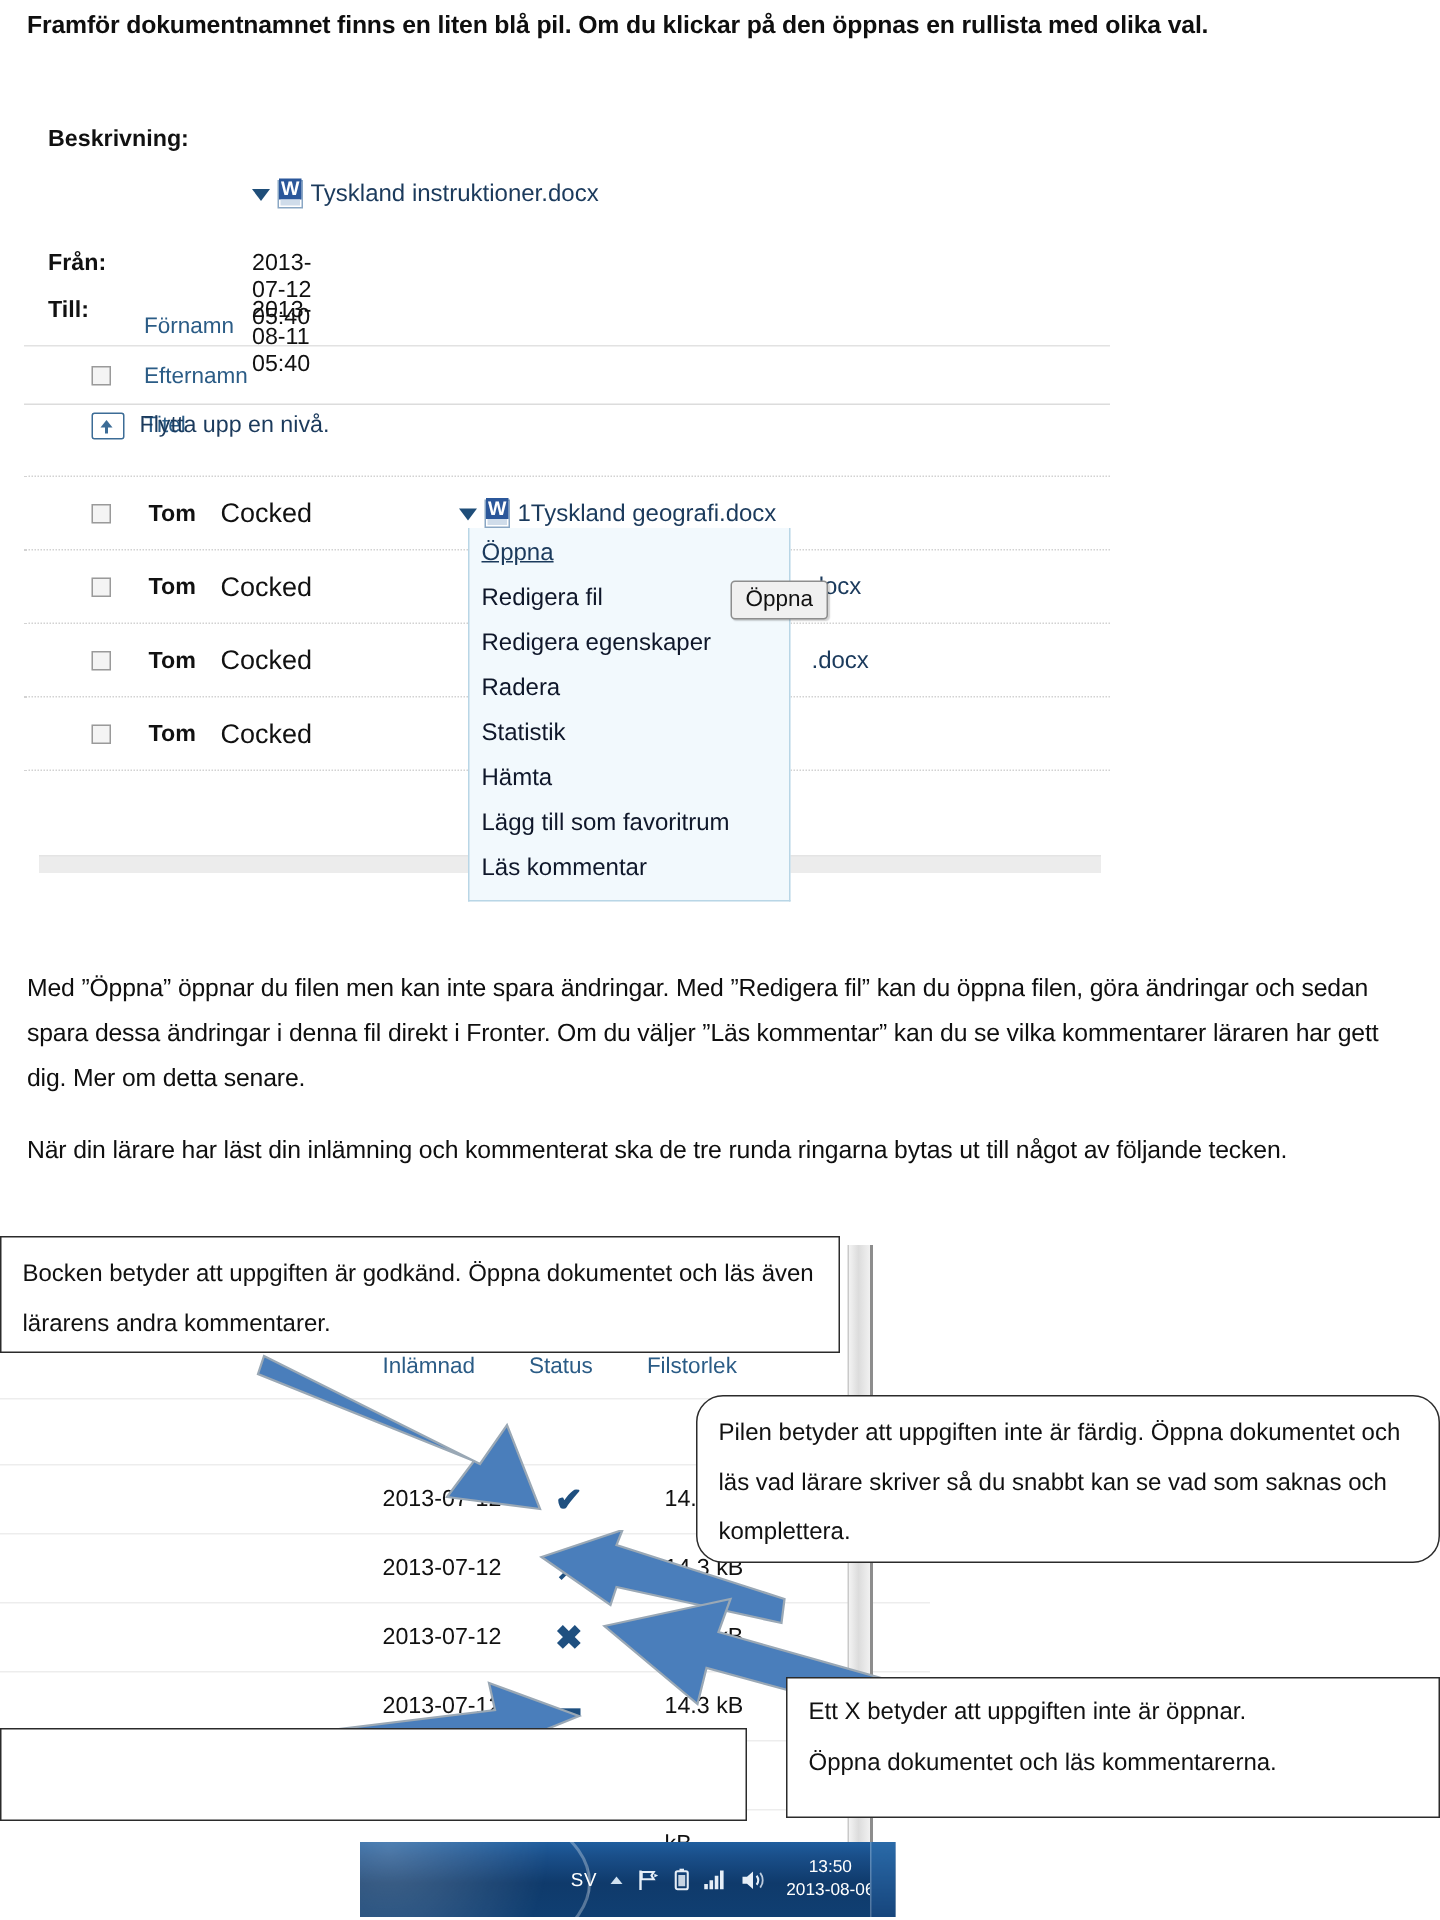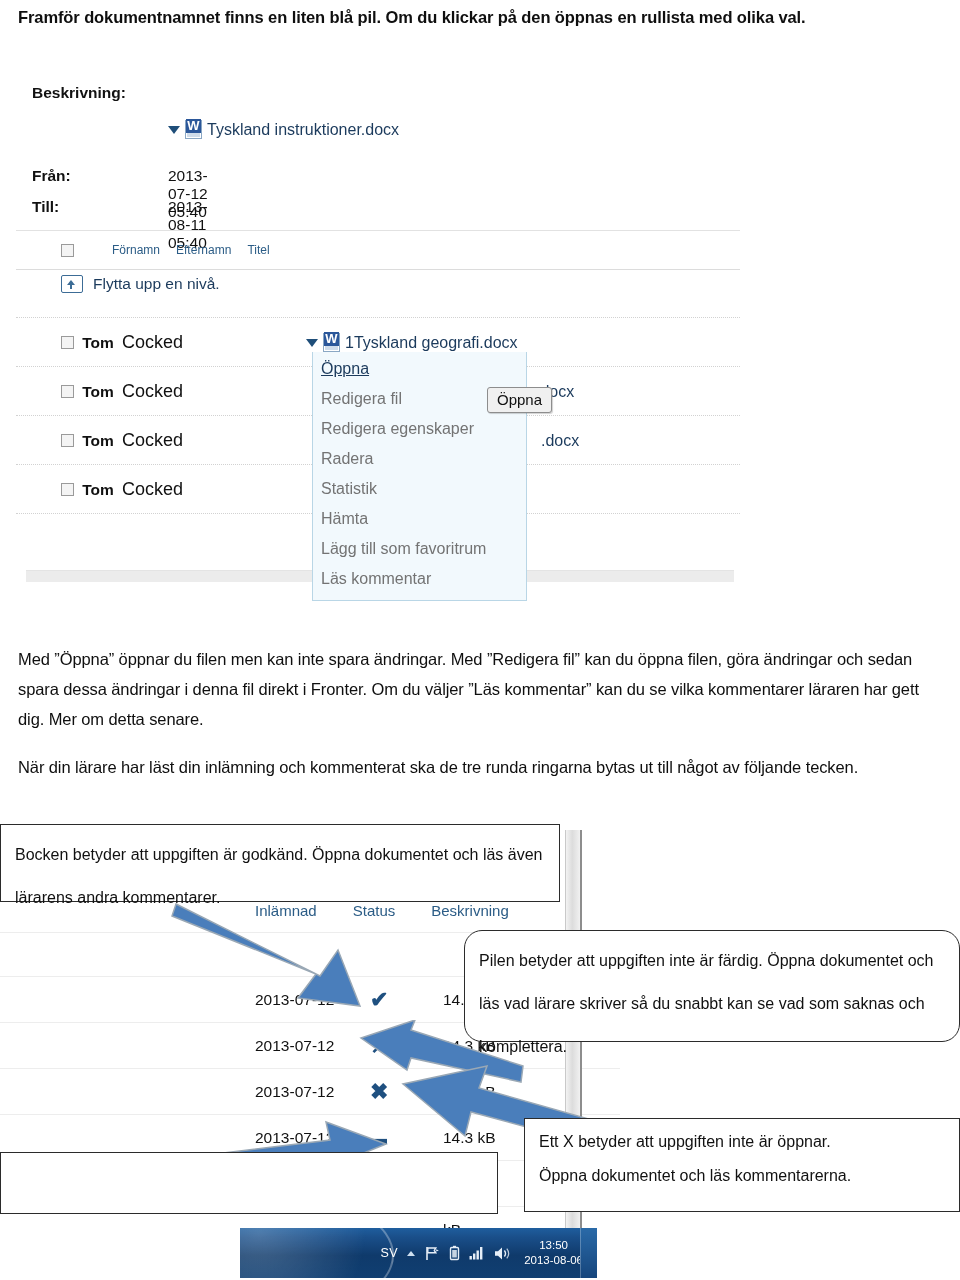--- a/index.html
+++ b/index.html
@@ -128,25 +128,26 @@
   }
   .chk {
     width: 13px; height: 13px;
     border: 1px solid #9a9a9a;
     background: #f4f4f4;
     box-sizing: border-box;
     margin-left: 45px;
     flex: 0 0 auto;
   }
   .col-head-labels {
-    margin-left: 38px;
-    font-size: 12px;
+    margin-left: 22px;
+    font-size: 15px;
     color: #2b5c86;
     display: flex;
     gap: 16px;
+    flex-direction: column;
   }
   .up-level {
     position: absolute;
     left: 45px;
     top: 205px;
     display: flex;
     align-items: center;
     gap: 10px;
     font-size: 15.5px;
     color: #1b3a5c;
@@ -183,25 +184,25 @@
   }
   .list-row {
     position: absolute;
     left: 0; right: 0;
     height: 49px;
     display: flex;
     align-items: center;
   }
   .list-row .chk { margin-left: 45px; }
   .row-first {
+    margin-left: 25px;
     font-size: 15.5px;
     font-weight: bold;
     color: #111;
     width: 48px;
-    text-align: center;
   }
   .row-last {
     font-size: 18px;
     color: #111;
   }
   .row-file {
     position: absolute;
     left: 290px;
     display: flex;
     align-items: center;
@@ -223,21 +224,21 @@
     width: 215px;
     background: #f2f9fd;
     border: 1px solid #b9d6e6;
     border-top: none;
     padding: 2px 0 6px 0;
     box-sizing: border-box;
     z-index: 20;
   }
   .ctx-item {
     font-size: 16px;
-    color: #737373;
+    color: #0f172a;
     padding: 3px 0 3px 8px;
     line-height: 24px;
     white-space: nowrap;
   }
   .ctx-item.first {
     color: #1b3a5c;
     text-decoration: underline;
   }
   .tooltip {
     position: absolute;
@@ -375,21 +376,21 @@
     border-left: 1px solid rgba(255,255,255,.25);
   }
 
   
   .callout {
     position: absolute;
     background: #ffffff;
     border: 1.5px solid #2b2b2b;
     box-sizing: border-box;
     font-size: 16px;
-    line-height: 43px;
+    line-height: 33px;
     color: #111;
     padding: 8px 14px;
     z-index: 40;
   }
   .callout p { margin: 0; }
   .callout-check { left: 0px;   top: 824px; width: 560px; height: 78px; }
   .callout-arrow { left: 464px; top: 930px; width: 496px; height: 112px; border-radius: 18px; }
   .callout-x     { left: 524px; top: 1118px; width: 436px; height: 94px; }
   .callout-dash  { left: 0px;   top: 1152px; width: 498px; height: 62px; }
 
@@ -492,21 +493,21 @@
 
 <div class="prose prose-mid">
   <p>Med ”Öppna” öppnar du filen men kan inte spara ändringar. Med ”Redigera fil” kan du öppna filen, göra ändringar och sedan spara dessa ändringar i denna fil direkt i Fronter. Om du väljer ”Läs kommentar” kan du se vilka kommentarer läraren har gett dig. Mer om detta senare.</p>
   <p>När din lärare har läst din inlämning och kommenterat ska de tre runda ringarna bytas ut till något av följande tecken.</p>
 </div>
 
 <div class="shot2">
   <div class="s2-head">
     <span>Inlämnad</span>
     <span>Status</span>
-    <span>Beskrivning</span>
+    <span>Filstorlek</span>
   </div>
 
   <div class="s2-line" style="top:44px"></div>
   <div class="s2-line" style="top:88px"></div>
 
   <div class="s2-row" style="top:90px">
     <span class="s2-date">2013-07-12</span>
     <span class="s2-status">✔</span>
     <span class="s2-size">14.3 kB</span>
   </div>

